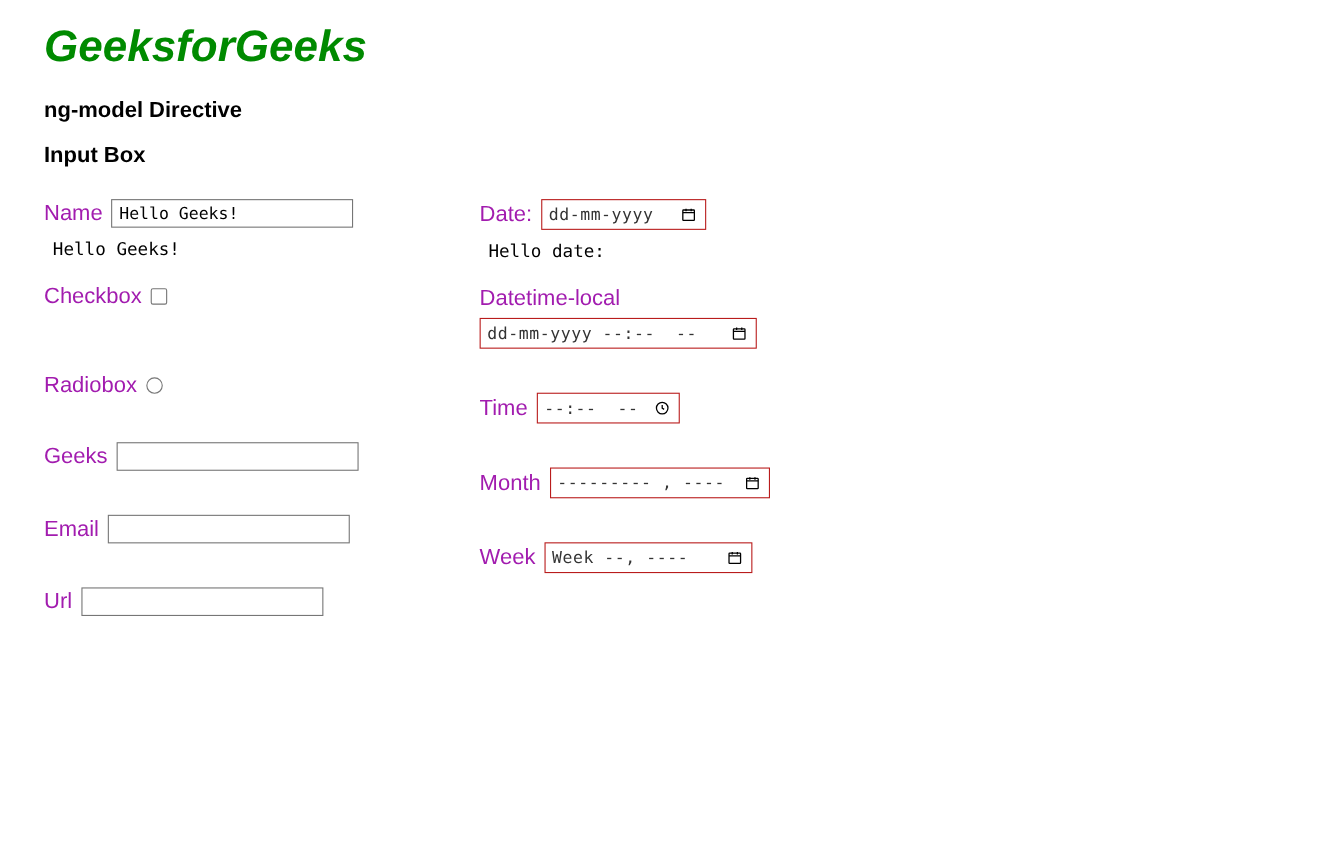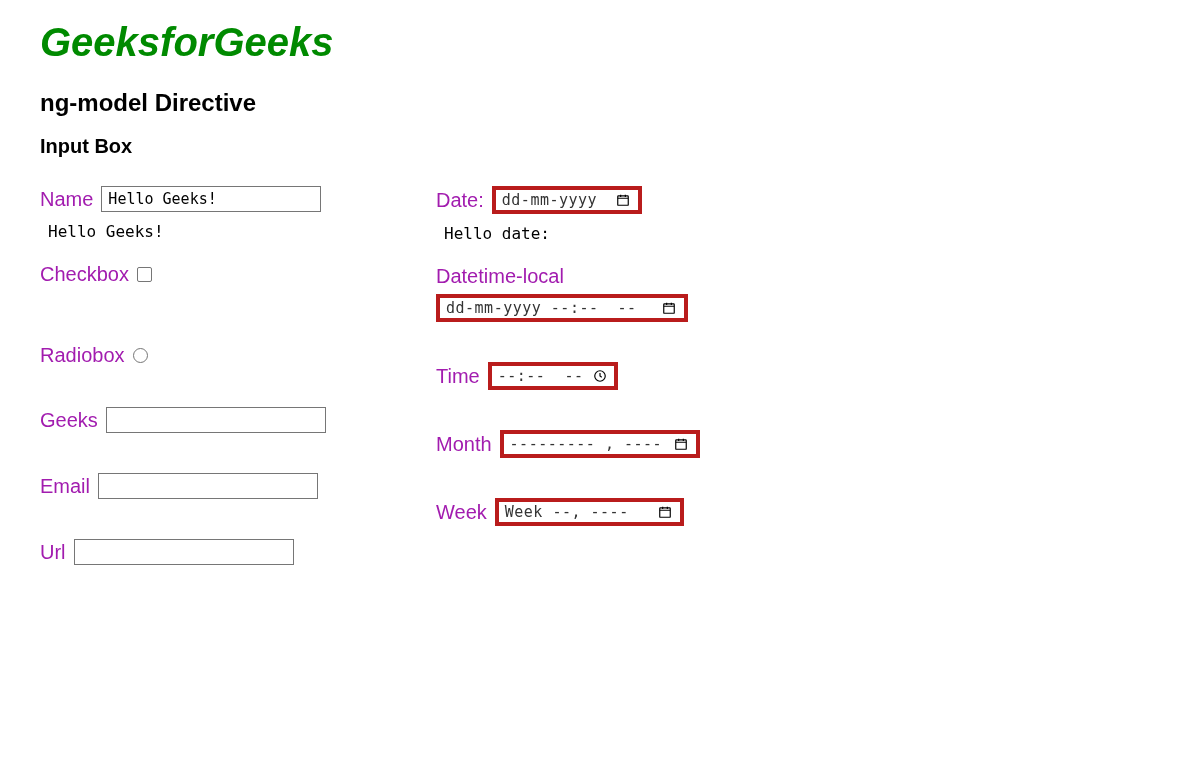--- a/index.html
+++ b/index.html
@@ -13,21 +13,21 @@
     }
     h1.title {
       color: #008a00;
       font-family: Arial, Helvetica, sans-serif;
       font-weight: 800;
       font-size: 40px;
       margin: 20px 0 18px 0;
       font-style: italic;
     }
     h2.subtitle {
-      font-size: 24px;
+      font-size: 20px;
       font-weight: 700;
       margin: 24px 0 18px 0;
     }
     h3.section {
       font-size: 20px;
       font-weight: 700;
       margin: 18px 0 28px 0;
     }
     .cols {
       display: flex;
@@ -61,21 +61,21 @@
     .mono {
       font-family: monospace;
       font-size: 16px;
       color: #000;
       margin: 10px 0 22px 8px;
     }
     
     .date-wrap {
       display: inline-flex;
       align-items: center;
-      border: 4px solid #b91c1c;
+      border: 1px solid #b91c1c;
       height: 28px;
       padding: 0 8px 0 6px;
       background: #fff;
       gap: 10px;
     }
     .date-wrap .ph {
       font-family: monospace;
       font-size: 15px;
       letter-spacing: 0.5px;
       color: #333;

